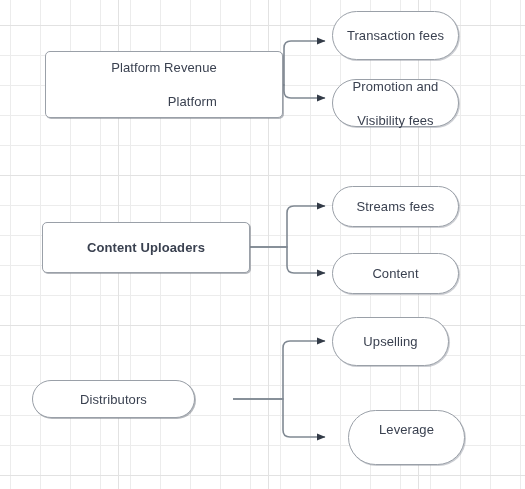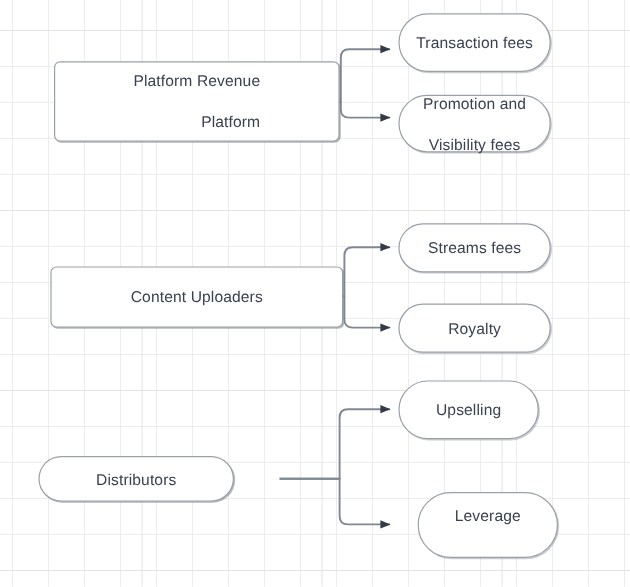--- a/index.html
+++ b/index.html
@@ -112,30 +112,30 @@
     <span>Transaction fees</span>
   </div>
 
   <div class="node pill" style="left:332px; top:79px; width:127px; height:48px;">
     <span>
       <span>Promotion and</span><br>
       <span>Visibility fees</span>
     </span>
   </div>
 
-  <div class="node rect" style="left:42px; top:222px; width:244px; height:51px;">
+  <div class="node rect" style="left:42px; top:222px; width:208px; height:51px;font-weight:bold;">
     <span>Content Uploaders</span>
   </div>
 
   <div class="node pill" style="left:332px; top:186px; width:127px; height:41px;">
     <span>Streams fees</span>
   </div>
 
   <div class="node pill" style="left:332px; top:253px; width:127px; height:41px;">
-    <span>Royalty</span>
+    <span>Content</span>
   </div>
 
   <div class="node rect" style="left:32px; top:380px; width:163px; height:38px;border-radius:19px;">
     <span>Distributors</span>
   </div>
 
   <div class="node pill" style="left:332px; top:317px; width:117px; height:49px;align-items:center;">
     <span>Upselling</span>
   </div>
 

